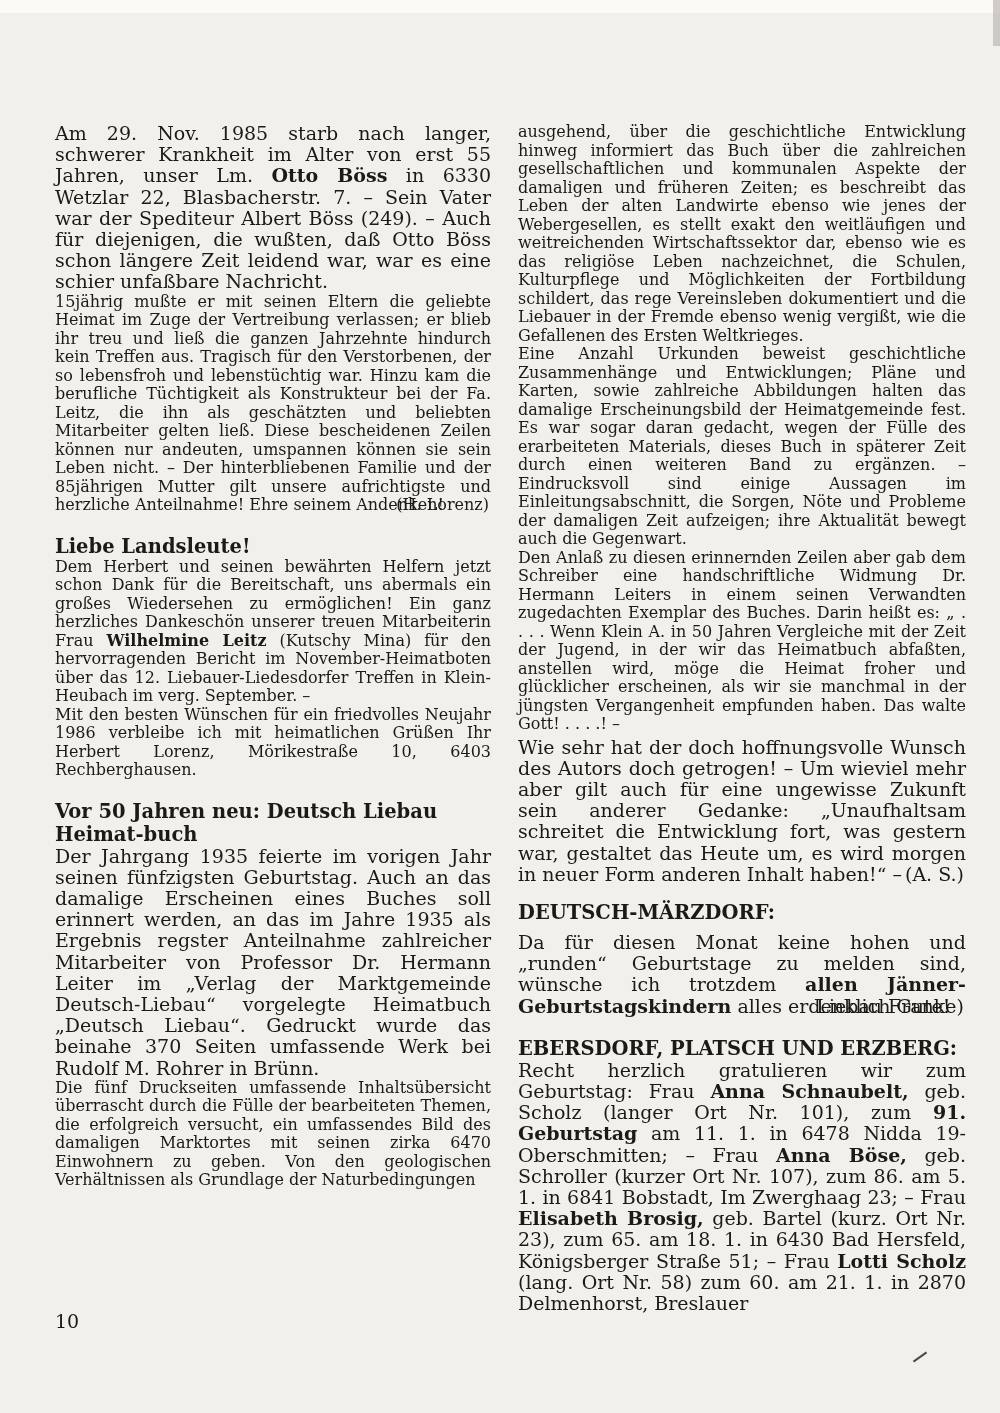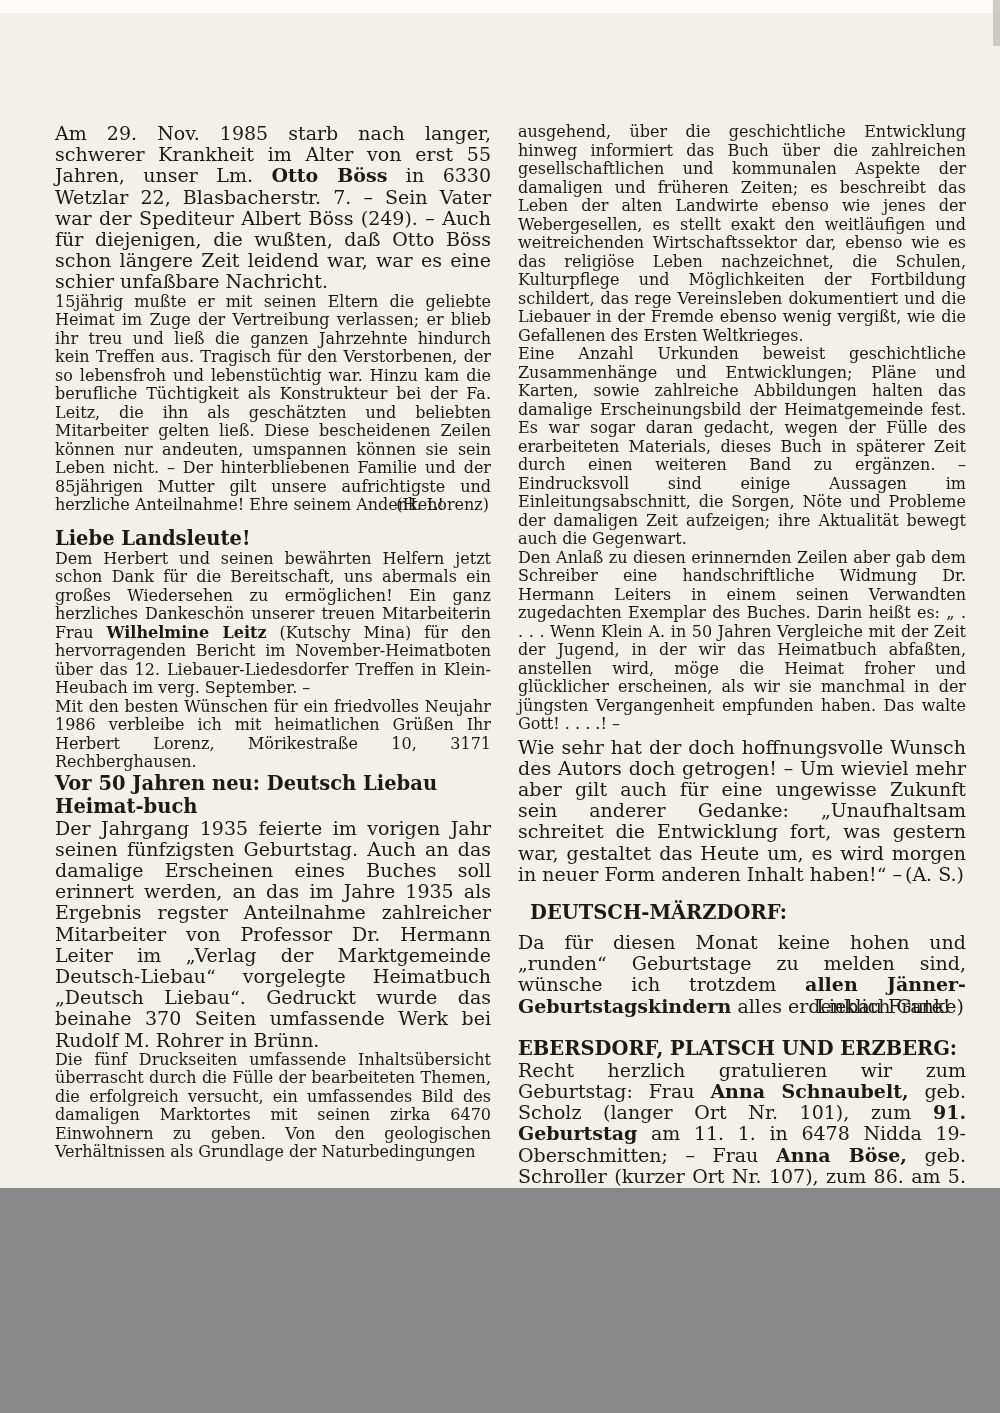--- a/index.html
+++ b/index.html
@@ -1,18 +1,18 @@
 <!DOCTYPE html>
 <html><head>
 <meta charset="utf-8">
 <style>
   html,body { margin:0; padding:0; background:#888; }
   .page {
     position:relative;
-    width:1000px; height:1188px;
+    width:1000px; height:1413px;
     background:#f1f0eb;
     font-family:"DejaVu Serif", serif;
     color:#1c1916;
     overflow:hidden;
   }
   .scan-top-band {
     position:absolute; top:0; left:0; width:100%; height:13px;
     background:#fbfaf7;
   }
   .scan-edge-sliver {
@@ -37,60 +37,59 @@
   }
   .h {
     margin:0; font-weight:bold; font-size:19.5px; line-height:23px;
     text-align:left;
   }
   b { font-weight:bold; }
   .sig { position:absolute; right:2px; bottom:0; }
   .page-number {
     position:absolute; left:55px; top:1310px;
     font-size:19px;
-    margin-left:41px;
   }
 </style>
 </head>
 <body>
 
 <div class="page">
   <div class="scan-top-band"></div>
   <div class="scan-edge-sliver"></div>
   <div class="scan-mark"></div>
 
   <div class="col col-left">
     <p class="p-large">Am 29. Nov. 1985 starb nach langer, schwerer Krankheit im Alter von erst 55 Jahren, unser Lm. <b>Otto Böss</b> in 6330 Wetzlar 22, Blasbacherstr. 7. – Sein Vater war der Spediteur Albert Böss (249). – Auch für diejenigen, die wußten, daß Otto Böss schon längere Zeit leidend war, war es eine schier unfaßbare Nachricht.</p>
 
     <p class="p-small"><span class="sig">(H. Lorenz)</span>15jährig mußte er mit seinen Eltern die geliebte Heimat im Zuge der Vertreibung verlassen; er blieb ihr treu und ließ die ganzen Jahrzehnte hindurch kein Treffen aus. Tragisch für den Verstorbenen, der so lebensfroh und lebenstüchtig war. Hinzu kam die berufliche Tüchtigkeit als Konstrukteur bei der Fa. Leitz, die ihn als geschätzten und beliebten Mitarbeiter gelten ließ. Diese bescheidenen Zeilen können nur andeuten, umspannen können sie sein Leben nicht. – Der hinterbliebenen Familie und der 85jährigen Mutter gilt unsere aufrichtigste und herzliche Anteilnahme! Ehre seinem Andenken!</p>
 
-    <p class="h" style="margin-top:12px;">Liebe Landsleute!</p>
+    <p class="h" style="margin-top:20px;">Liebe Landsleute!</p>
 
 
     <p class="p-small">Dem Herbert und seinen bewährten Helfern jetzt schon Dank für die Bereitschaft, uns abermals ein großes Wiedersehen zu ermöglichen! Ein ganz herzliches Dankeschön unserer treuen Mitarbeiterin Frau <b>Wilhelmine Leitz</b> (Kutschy Mina) für den hervorragenden Bericht im November-Heimatboten über das 12. Liebauer-Liedesdorfer Treffen in Klein-Heubach im verg. September. –</p>
 
-    <p class="p-small">Mit den besten Wünschen für ein friedvolles Neujahr 1986 verbleibe ich mit heimatlichen Grüßen Ihr Herbert Lorenz, Mörikestraße 10, 3171 Rechberghausen.</p>
+    <p class="p-small">Mit den besten Wünschen für ein friedvolles Neujahr 1986 verbleibe ich mit heimatlichen Grüßen Ihr Herbert Lorenz, Mörikestraße 10, 6403 Rechberghausen.</p>
 
-    <p class="h" style="">Vor 50 Jahren neu: Deutsch Liebau Heimat-buch</p>
+    <p class="h" style="margin-top:20px;">Vor 50 Jahren neu: Deutsch Liebau Heimat-buch</p>
 
     <p class="p-large">Der Jahrgang 1935 feierte im vorigen Jahr seinen fünfzigsten Geburtstag. Auch an das damalige Erscheinen eines Buches soll erinnert werden, an das im Jahre 1935 als Ergebnis regster Anteilnahme zahlreicher Mitarbeiter von Professor Dr. Hermann Leiter im „Verlag der Marktgemeinde Deutsch-Liebau“ vorgelegte Heimatbuch „Deutsch Liebau“. Gedruckt wurde das beinahe 370 Seiten umfassende Werk bei Rudolf M. Rohrer in Brünn.</p>
 
     <p class="p-small">Die fünf Druckseiten umfassende Inhaltsübersicht überrascht durch die Fülle der bearbeiteten Themen, die erfolgreich versucht, ein umfassendes Bild des damaligen Marktortes mit seinen zirka 6470 Einwohnern zu geben. Von den geologischen Verhältnissen als Grundlage der Naturbedingungen</p>
   </div>
 
   <div class="col col-right">
     <p class="p-small">ausgehend, über die geschichtliche Entwicklung hinweg informiert das Buch über die zahlreichen gesellschaftlichen und kommunalen Aspekte der damaligen und früheren Zeiten; es beschreibt das Leben der alten Landwirte ebenso wie jenes der Webergesellen, es stellt exakt den weitläufigen und weitreichenden Wirtschaftssektor dar, ebenso wie es das religiöse Leben nachzeichnet, die Schulen, Kulturpflege und Möglichkeiten der Fortbildung schildert, das rege Vereinsleben dokumentiert und die Liebauer in der Fremde ebenso wenig vergißt, wie die Gefallenen des Ersten Weltkrieges.</p>
 
     <p class="p-small">Eine Anzahl Urkunden beweist geschichtliche Zusammenhänge und Entwicklungen; Pläne und Karten, sowie zahlreiche Abbildungen halten das damalige Erscheinungsbild der Heimatgemeinde fest. Es war sogar daran gedacht, wegen der Fülle des erarbeiteten Materials, dieses Buch in späterer Zeit durch einen weiteren Band zu ergänzen. – Eindrucksvoll sind einige Aussagen im Einleitungsabschnitt, die Sorgen, Nöte und Probleme der damaligen Zeit aufzeigen; ihre Aktualität bewegt auch die Gegenwart.</p>
 
     <p class="p-small">Den Anlaß zu diesen erinnernden Zeilen aber gab dem Schreiber eine handschriftliche Widmung Dr. Hermann Leiters in einem seinen Verwandten zugedachten Exemplar des Buches. Darin heißt es: „ . . . . Wenn Klein A. in 50 Jahren Vergleiche mit der Zeit der Jugend, in der wir das Heimatbuch abfaßten, anstellen wird, möge die Heimat froher und glücklicher erscheinen, als wir sie manchmal in der jüngsten Vergangenheit empfunden haben. Das walte Gott! . . . .! –</p>
 
     <p class="p-large" style="margin-top:3px;"><span class="sig">(A. S.)</span>Wie sehr hat der doch hoffnungsvolle Wunsch des Autors doch getrogen! – Um wieviel mehr aber gilt auch für eine ungewisse Zukunft sein anderer Gedanke: „Unaufhaltsam schreitet die Entwicklung fort, was gestern war, gestaltet das Heute um, es wird morgen in neuer Form anderen Inhalt haben!“ –</p>
 
-    <p class="h" style="margin-top:16px; margin-bottom:8px;margin-left:12px;">DEUTSCH-MÄRZDORF:</p>
+    <p class="h" style="margin-top:16px; margin-bottom:8px;">DEUTSCH-MÄRZDORF:</p>
 
     <p class="p-large"><span class="sig">Liebau Franke)</span>Da für diesen Monat keine hohen und „runden“ Geburtstage zu melden sind, wünsche ich trotzdem <b>allen Jänner-Geburtstagskindern</b> alles erdenklich Gute!</p>
 
     <p class="h" style="margin-top:20px; margin-bottom:0;">EBERSDORF, PLATSCH UND ERZBERG:</p>
 
     <p class="p-large">Recht herzlich gratulieren wir zum Geburtstag: Frau <b>Anna Schnaubelt,</b> geb. Scholz (langer Ort Nr. 101), zum <b>91. Geburtstag</b> am 11. 1. in 6478 Nidda 19-Oberschmitten; – Frau <b>Anna Böse,</b> geb. Schroller (kurzer Ort Nr. 107), zum 86. am 5. 1. in 6841 Bobstadt, Im Zwerghaag 23; – Frau <b>Elisabeth Brosig,</b> geb. Bartel (kurz. Ort Nr. 23), zum 65. am 18. 1. in 6430 Bad Hersfeld, Königsberger Straße 51; – Frau <b>Lotti Scholz</b> (lang. Ort Nr. 58) zum 60. am 21. 1. in 2870 Delmenhorst, Breslauer</p>
   </div>
 
   <div class="page-number">10</div>
 </div>

